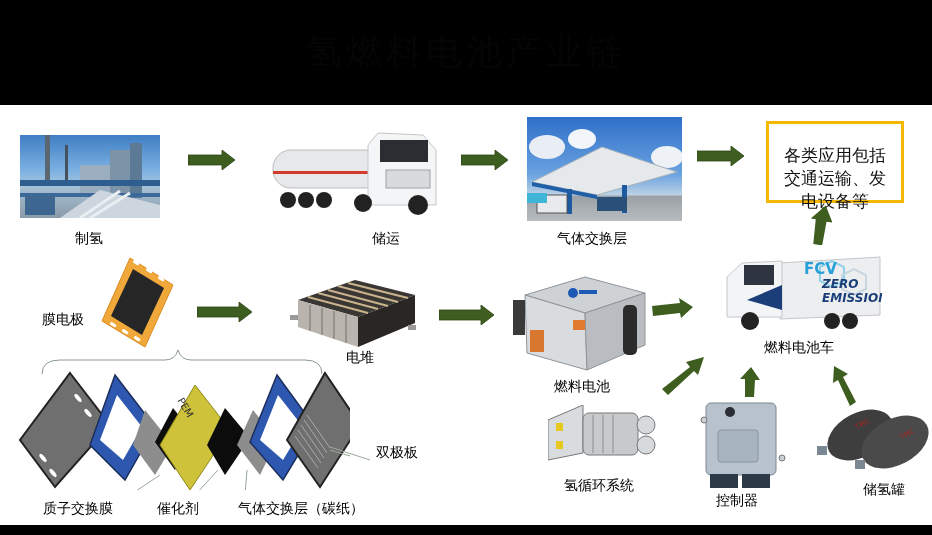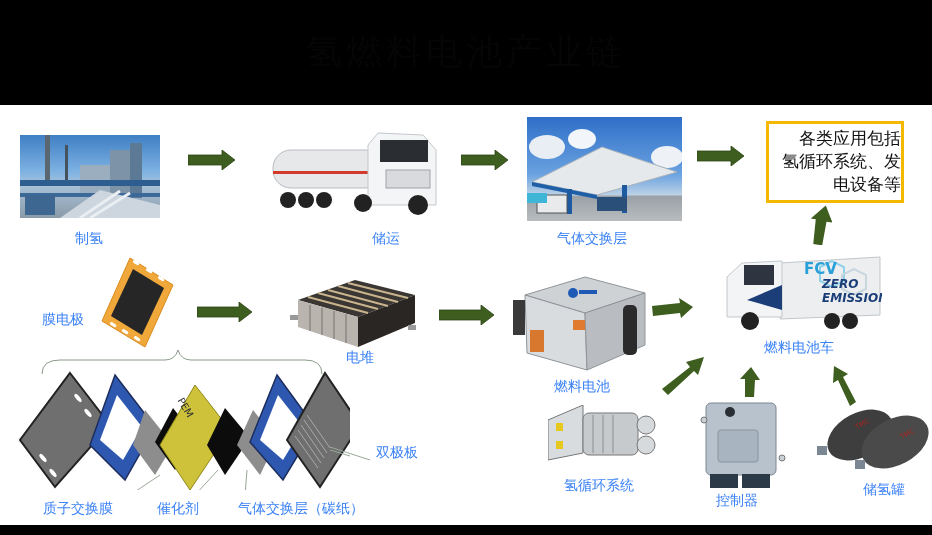--- a/index.html
+++ b/index.html
@@ -2,25 +2,25 @@
 <html><head>
 <meta charset="utf-8">
 <style>
   html, body { margin:0; padding:0; }
   body { width:932px; height:535px; position:relative; overflow:hidden; background:#ffffff;
          font-family:"DejaVu Sans","Liberation Sans",sans-serif; color:#1a1a1a; }
   .title-band { position:absolute; left:0; top:0; width:932px; height:105px; background:#000; }
   .title-band .title { position:absolute; left:0; right:0; top:28px; text-align:center; font-size:36px; color:#050505; letter-spacing:4px; }
   .bottom-band { position:absolute; left:0; top:525px; width:932px; height:10px; background:#000; }
   .abs { position:absolute; }
-  .label { position:absolute; font-size:14px; white-space:nowrap; color:#3b82f6; }
+  .label { position:absolute; font-size:14px; white-space:nowrap; color:#000000; }
   .arrow { position:absolute; }
   .photo { position:absolute; overflow:hidden; }
   .app-box { position:absolute; left:766px; top:121px; width:138px; height:82px; border:3px solid #f5b800; background:#fff;
-             box-sizing:border-box; text-align:right; font-size:17px; line-height:23px; padding-top:3px; color:#111; }
+             box-sizing:border-box; text-align:center; font-size:17px; line-height:23px; padding-top:20px; color:#111; }
   .brace { position:absolute; }
 </style>
 </head>
 <body>
 
 <div class="title-band">
   <div class="title">氢燃料电池产业链</div>
 </div>
 
 <div class="photo" style="left:20px;top:135px;width:140px;height:83px;background:linear-gradient(#3f7fc4 0%,#7fb3e3 45%,#a9c3d8 60%,#8a9aa8 100%);">
@@ -79,21 +79,21 @@
   </svg>
 </div>
 <div class="label" style="left:557px;top:230px;">气体交换层</div>
 
 <svg class="arrow" style="left:697px;top:146px;" width="48" height="20" viewBox="0 0 48 20">
   <polygon points="0,5 34,5 34,0 47,10 34,20 34,15 0,15" fill="#3d5e1e" stroke="#2c4414" stroke-width="0.8"></polygon>
 </svg>
 
 <div class="app-box">
   <div>各类应用包括</div>
-  <div>氢循环系统、发</div>
+  <div>交通运输、发</div>
   <div>电设备等</div>
 </div>
 
 <svg class="arrow" style="left:810px;top:205px;" width="22" height="40" viewBox="0 0 22 40">
   <polygon points="6,40 5,15 0,15 13,0 22,16 16,16 15,40" fill="#3d5e1e" transform="rotate(8 11 20)"></polygon>
 </svg>
 
 <div class="label" style="left:42px;top:311px;">膜电极</div>
 
 <div class="photo" style="left:100px;top:255px;width:80px;height:95px;">

